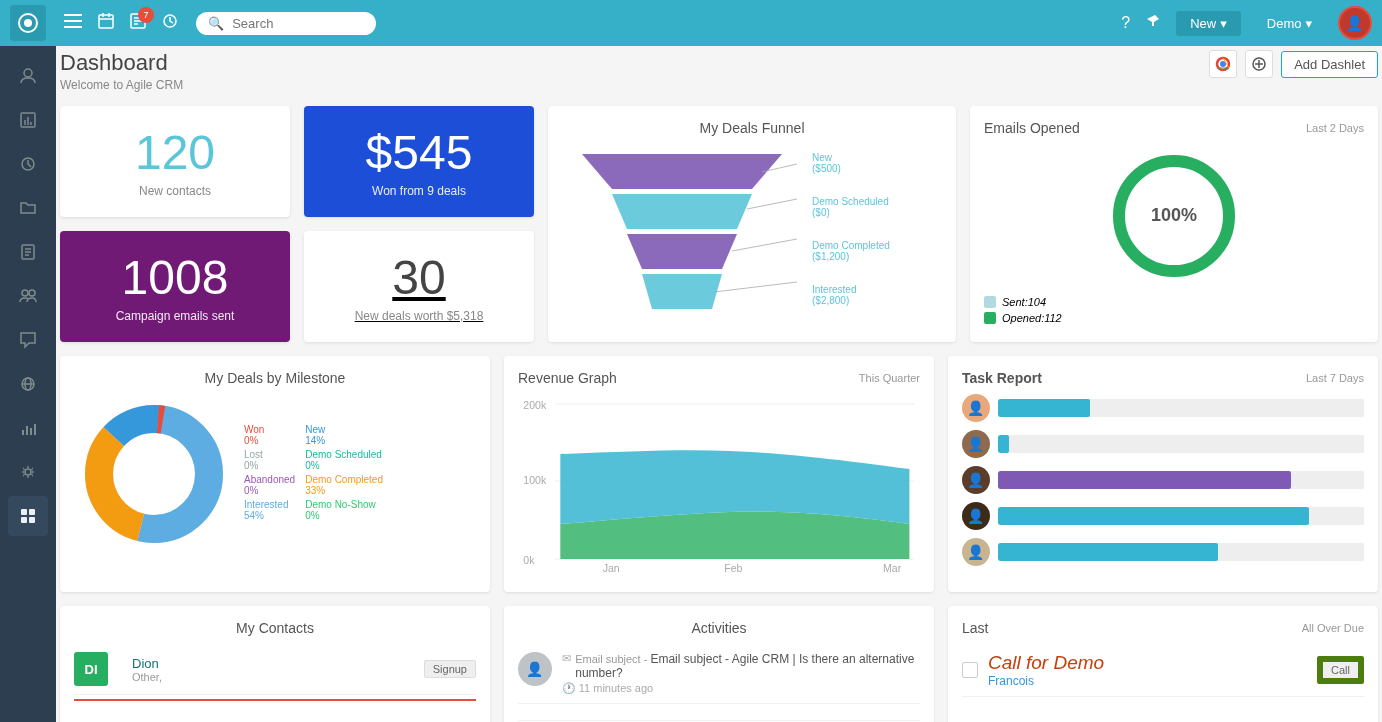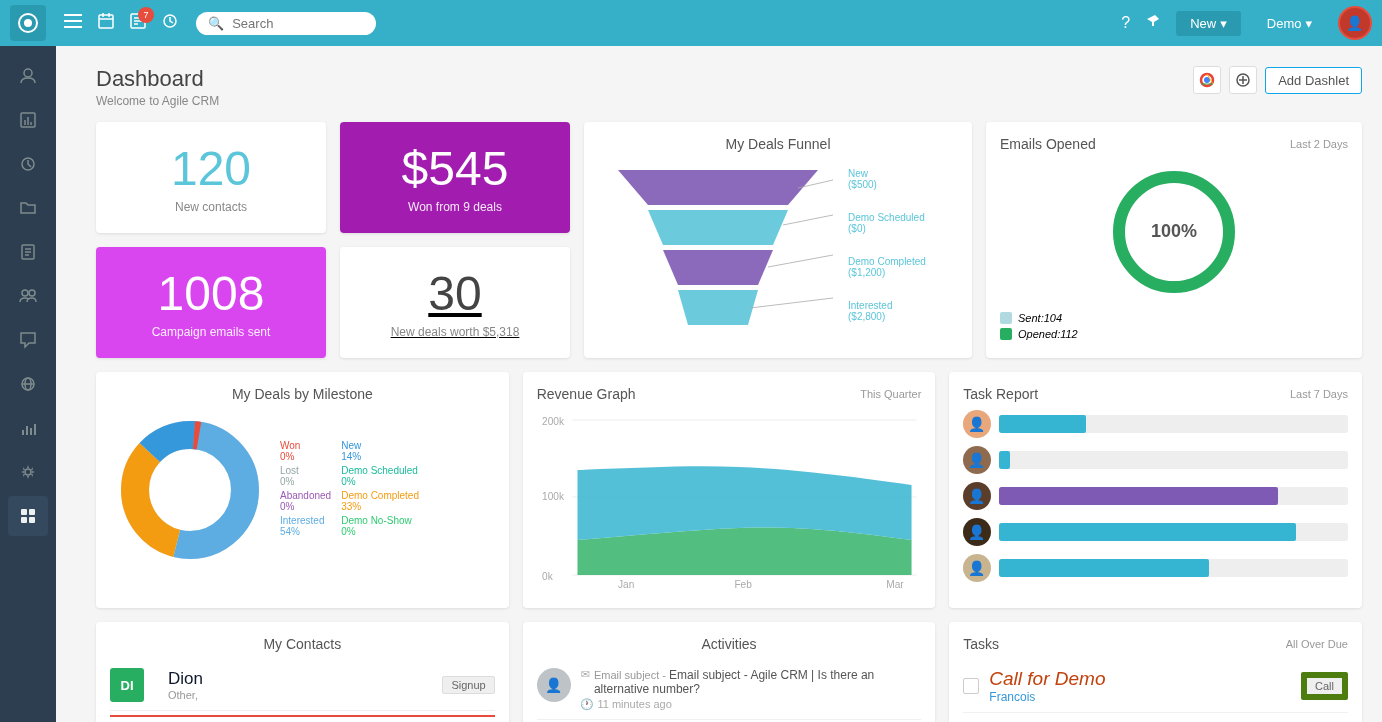--- a/index.html
+++ b/index.html
@@ -74,22 +74,22 @@
     }
     .sidebar-item {
       width: 40px; height: 40px;
       display: flex; align-items: center; justify-content: center;
       color: #7f8c8d; border-radius: 4px; cursor: pointer; font-size: 16px;
     }
     .sidebar-item:hover, .sidebar-item.active { color: #ecf0f1; background: #34495e; }
 
     
     .main {
-      margin-top: 46px; margin-left: 76px;
-      padding: 20px; overflow-y: auto;
+      margin-top: 46px; margin-left: 56px;
+      padding: 4px; overflow-y: auto;
       height: calc(100vh - 46px);
     }
 
     
     .page-header {
       display: flex; justify-content: space-between; align-items: flex-start;
       margin-bottom: 14px;
     }
     .page-title { font-size: 22px; color: #444; font-weight: 400; }
     .page-subtitle { font-size: 12px; color: #888; margin-top: 2px; }
@@ -104,24 +104,24 @@
       padding: 5px 12px; border-radius: 3px; cursor: pointer; font-size: 13px; color: #555;
     }
 
     
     .card {
       background: white; border-radius: 4px;
       box-shadow: 0 1px 3px rgba(0,0,0,0.1);
       padding: 16px;
     }
     .card-blue {
-      background: #d946ef; color: white;
+      background: #701a75; color: white;
     }
     .card-purple {
-      background: #a21caf; color: white;
+      background: #1d4ed8; color: white;
     }
     .stat-number { font-size: 48px; font-weight: 300; text-align: center; }
     .stat-number.blue { color: #5bc5d9; }
     .stat-label { text-align: center; font-size: 12px; color: #888; margin-top: 4px; }
     .stat-label.white { color: rgba(255,255,255,0.9); }
 
     
     .section-card {
       background: white; border-radius: 4px;
       box-shadow: 0 1px 3px rgba(0,0,0,0.1);
@@ -143,21 +143,21 @@
     .contact-item {
       display: flex; align-items: center; gap: 24px;
       padding: 8px 0; border-bottom: 1px solid #f0f0f0;
     }
     .contact-avatar {
       width: 34px; height: 34px; border-radius: 3px;
       display: flex; align-items: center; justify-content: center;
       color: white; font-size: 13px; font-weight: bold; flex-shrink: 0;
     }
     .contact-info { flex: 1; }
-    .contact-name { font-size: 17px; color: #0f172a; }
+    .contact-name { font-size: 13px; color: #0f766e; }
     .contact-detail { font-size: 11px; color: #999; }
     .contact-action { font-size: 11px; border: 1px solid #ddd; padding: 2px 8px; color: #666; border-radius: 2px; cursor: pointer; }
 
     
     .activity-item {
       display: flex; align-items: flex-start; gap: 10px;
       padding: 8px 0; border-bottom: 1px solid #f0f0f0;
     }
     .activity-avatar {
       width: 34px; height: 34px; border-radius: 50%; background: #bdc3c7; flex-shrink: 0;
@@ -502,21 +502,21 @@
           <path d="M40,60 C100,58 150,55 200,57 C250,59 300,65 370,75 L370,130 C300,120 250,116 200,118 C150,120 100,125 40,130 Z" fill="#35b5d1" opacity="0.85"></path>
 
           <text x="80" y="178" font-size="10" fill="#aaa">Jan</text>
           <text x="195" y="178" font-size="10" fill="#aaa">Feb</text>
           <text x="345" y="178" font-size="10" fill="#aaa">Mar</text>
         </svg>
       </div>
 
       <div class="section-card">
         <div style="display:flex;justify-content:space-between;align-items:center;margin-bottom:8px;">
-          <div class="section-title" style="margin-bottom:0;">Task Report</div>
+          <div class="section-title" style="margin-bottom:0;font-weight:bold;">Task Report</div>
           <div class="section-subtitle">Last 7 Days</div>
         </div>
         <div class="bar-chart">
           <div class="bar-row">
             <div class="bar-avatar" style="background:#e8a87c;display:flex;align-items:center;justify-content:center;font-size:14px;">👤</div>
             <div class="bar-track">
                 <div class="bar-fill" style="width:25%;background:#35b5d1;"></div>
               </div>
           </div>
           <div class="bar-row">
@@ -581,21 +581,21 @@
           </div>
         </div>
         <div class="activity-item">
           
           
         </div>
       </div>
 
       <div class="section-card">
         <div style="display:flex;justify-content:space-between;align-items:center;margin-bottom:8px;">
-          <div class="section-title" style="margin-bottom:0;">Tasks</div>
+          <div class="section-title" style="margin-bottom:0;">Last</div>
           <div class="section-subtitle">All Over Due</div>
         </div>
         <div class="task-item">
           <div class="task-check"></div>
           <div class="task-info" style="flex:1;">
             <div class="task-text">Call for Demo</div>
             <div class="task-link" style="cursor:pointer;">Francois</div>
           </div>
           <button class="task-action">Call</button>
         </div>

